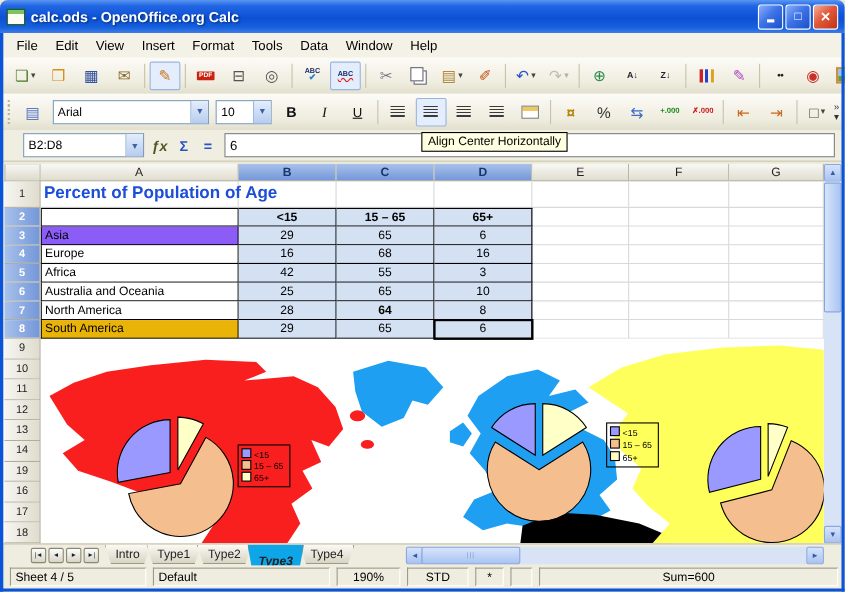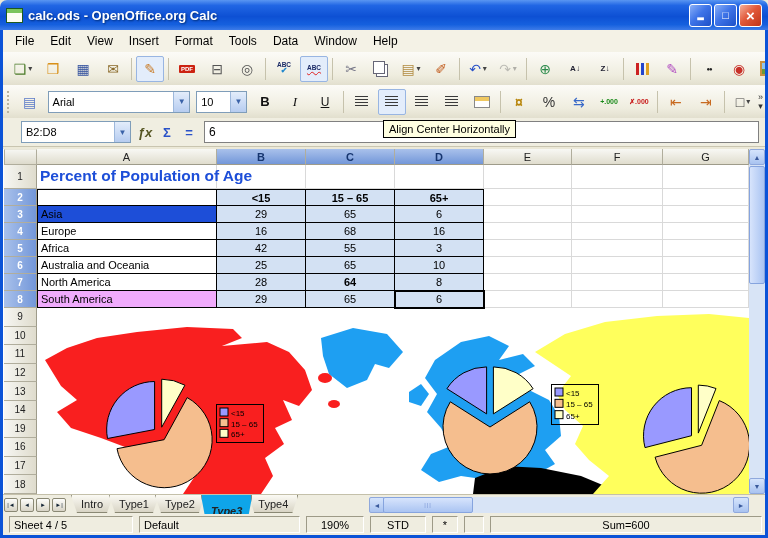--- a/index.html
+++ b/index.html
@@ -83,21 +83,21 @@
   .activecell{position:absolute;left:357px;top:125px;width:91px;height:19px;border:2px solid #000;box-sizing:border-box;z-index:5;}
   .chartbox{position:absolute;left:0;top:143px;width:712px;height:186px;background:#fff;}
   
   .vscroll{position:absolute;right:0;top:3px;bottom:0;width:16px;background:#D8E4F6;}
   .hscroll{position:absolute;left:366px;right:16px;top:2px;height:16px;background:#D8E4F6;display:flex;}
   .sarrow{width:16px;height:16px;box-sizing:border-box;background:linear-gradient(180deg,#D5E4FC,#A9C3F0);border:1px solid #8FA8DC;border-radius:2px;color:#3A5A9C;font-size:7px;display:flex;align-items:center;justify-content:center;}
   .thumbh{position:absolute;left:14px;top:0;width:90px;height:16px;box-sizing:border-box;background:linear-gradient(180deg,#D7E4FC,#AAC4F2);border:1px solid #86A4DE;border-radius:2px;color:#7A96D4;font-size:6px;letter-spacing:1px;display:flex;align-items:center;justify-content:center;}
   .thumbv{position:absolute;left:0;top:17px;width:16px;height:118px;box-sizing:border-box;background:linear-gradient(90deg,#D7E4FC,#AAC4F2);border:1px solid #86A4DE;border-radius:2px;}
   .vup{position:absolute;top:0;left:0;} .vdn{position:absolute;bottom:0;left:0;}
   
-  .tabrow{position:absolute;left:3px;right:3px;top:494px;height:20px;background:#EFEDE0;border-top:1px solid #C4C0AA;display:flex;align-items:flex-start;z-index:20;}
+  .tabrow{position:absolute;left:3px;right:3px;top:494px;height:20px;background:#EFEDE0;border-top:1px solid #C4C0AA;display:flex;align-items:flex-start;z-index:20;padding-left:24px;}
   .navb{width:14px;height:14px;margin:3px 1px 0 1px;box-sizing:border-box;background:linear-gradient(180deg,#FDFDFB,#D8D4C6);border:1px solid #8A8874;border-radius:2px;font-size:6px;color:#123;display:flex;align-items:center;justify-content:center;}
   .tabsbox{display:flex;margin-left:4px;height:100%;}
   .tab{height:18px;padding:0 10px;margin-right:-4px;display:flex;align-items:center;font-size:11px;color:#222;
     background:linear-gradient(180deg,#FBFAF4,#D6D2C2);clip-path:polygon(0 0,100% 0,calc(100% - 6px) 100%,6px 100%);box-shadow:inset 0 -1px 0 #8A8874,inset 1px 0 0 #8A8874,inset -1px 0 0 #8A8874;}
   .tab.active{background:#0ea5e9;font-weight:bold;z-index:3;height:32px;font-style:italic;}
   
   .statusbar{position:absolute;left:3px;right:3px;top:514px;height:21px;background:#EFEDE0;display:flex;z-index:20;}
   .spanel{height:17px;margin:2px 0 0 6px;box-sizing:border-box;border:1px solid;border-color:#9D9A87 #FFFFFF #FFFFFF #9D9A87;font-size:11px;display:flex;align-items:center;padding:0 4px;color:#000;background:#EFEDE0;}
 </style>
 </head>
@@ -362,41 +362,41 @@
           <line x1="0" y1="108.5" x2="712" y2="108.5" stroke="#D9D9D9"></line>
           <line x1="0" y1="125.5" x2="712" y2="125.5" stroke="#D9D9D9"></line>
           <line x1="0" y1="142.5" x2="712" y2="142.5" stroke="#D9D9D9"></line>
         </svg>
       <div class="sheettitle">Percent of Population of Age</div>
       <div id="tablewrap">
           <div class="tcell" style="left: 0px; top: 24px; width: 180px; height: 17px; background: rgb(255, 255, 255); border-left: 1px solid rgb(0, 0, 0); padding-left: 3px; justify-content: flex-start; border-top: 1px solid rgb(0, 0, 0); font-weight: bold;"></div>
           <div class="tcell" style="left: 180px; top: 24px; width: 89px; height: 17px; background: rgb(211, 225, 243); justify-content: center; border-top: 1px solid rgb(0, 0, 0); font-weight: bold;">&lt;15</div>
           <div class="tcell" style="left: 269px; top: 24px; width: 89px; height: 17px; background: rgb(211, 225, 243); justify-content: center; border-top: 1px solid rgb(0, 0, 0); font-weight: bold;">15 – 65</div>
           <div class="tcell" style="left: 358px; top: 24px; width: 89px; height: 17px; background: rgb(211, 225, 243); justify-content: center; border-top: 1px solid rgb(0, 0, 0); font-weight: bold;">65+</div>
-          <div class="tcell" style="left: 0px; top: 41px; width: 180px; height: 17px; background: #1d4ed8; border-left: 1px solid rgb(0, 0, 0); padding-left: 3px; justify-content: flex-start;">Asia</div>
+          <div class="tcell" style="left: 0px; top: 41px; width: 180px; height: 17px; background: #8b5cf6; border-left: 1px solid rgb(0, 0, 0); padding-left: 3px; justify-content: flex-start;">Asia</div>
           <div class="tcell" style="left: 180px; top: 41px; width: 89px; height: 17px; background: rgb(211, 225, 243); justify-content: center;">29</div>
           <div class="tcell" style="left: 269px; top: 41px; width: 89px; height: 17px; background: rgb(211, 225, 243); justify-content: center;">65</div>
           <div class="tcell" style="left: 358px; top: 41px; width: 89px; height: 17px; background: rgb(211, 225, 243); justify-content: center;">6</div>
           <div class="tcell" style="left: 0px; top: 58px; width: 180px; height: 17px; background: rgb(255, 255, 255); border-left: 1px solid rgb(0, 0, 0); padding-left: 3px; justify-content: flex-start;">Europe</div>
           <div class="tcell" style="left: 180px; top: 58px; width: 89px; height: 17px; background: rgb(211, 225, 243); justify-content: center;">16</div>
           <div class="tcell" style="left: 269px; top: 58px; width: 89px; height: 17px; background: rgb(211, 225, 243); justify-content: center;">68</div>
           <div class="tcell" style="left: 358px; top: 58px; width: 89px; height: 17px; background: rgb(211, 225, 243); justify-content: center;">16</div>
           <div class="tcell" style="left: 0px; top: 75px; width: 180px; height: 17px; background: rgb(255, 255, 255); border-left: 1px solid rgb(0, 0, 0); padding-left: 3px; justify-content: flex-start;">Africa</div>
           <div class="tcell" style="left: 180px; top: 75px; width: 89px; height: 17px; background: rgb(211, 225, 243); justify-content: center;">42</div>
           <div class="tcell" style="left: 269px; top: 75px; width: 89px; height: 17px; background: rgb(211, 225, 243); justify-content: center;">55</div>
           <div class="tcell" style="left: 358px; top: 75px; width: 89px; height: 17px; background: rgb(211, 225, 243); justify-content: center;">3</div>
           <div class="tcell" style="left: 0px; top: 92px; width: 180px; height: 17px; background: rgb(255, 255, 255); border-left: 1px solid rgb(0, 0, 0); padding-left: 3px; justify-content: flex-start;">Australia and Oceania</div>
           <div class="tcell" style="left: 180px; top: 92px; width: 89px; height: 17px; background: rgb(211, 225, 243); justify-content: center;">25</div>
           <div class="tcell" style="left: 269px; top: 92px; width: 89px; height: 17px; background: rgb(211, 225, 243); justify-content: center;">65</div>
           <div class="tcell" style="left: 358px; top: 92px; width: 89px; height: 17px; background: rgb(211, 225, 243); justify-content: center;">10</div>
           <div class="tcell" style="left: 0px; top: 109px; width: 180px; height: 17px; background: rgb(255, 255, 255); border-left: 1px solid rgb(0, 0, 0); padding-left: 3px; justify-content: flex-start;">North America</div>
           <div class="tcell" style="left: 180px; top: 109px; width: 89px; height: 17px; background: rgb(211, 225, 243); justify-content: center;">28</div>
           <div class="tcell" style="left: 269px; top: 109px; width: 89px; height: 17px; background: rgb(211, 225, 243); justify-content: center; font-weight: bold;">64</div>
           <div class="tcell" style="left: 358px; top: 109px; width: 89px; height: 17px; background: rgb(211, 225, 243); justify-content: center;">8</div>
-          <div class="tcell" style="left: 0px; top: 126px; width: 180px; height: 17px; background: #f0abfc; border-left: 1px solid rgb(0, 0, 0); padding-left: 3px; justify-content: flex-start;">South America</div>
+          <div class="tcell" style="left: 0px; top: 126px; width: 180px; height: 17px; background: #eab308; border-left: 1px solid rgb(0, 0, 0); padding-left: 3px; justify-content: flex-start;">South America</div>
           <div class="tcell" style="left: 180px; top: 126px; width: 89px; height: 17px; background: rgb(211, 225, 243); justify-content: center;">29</div>
           <div class="tcell" style="left: 269px; top: 126px; width: 89px; height: 17px; background: rgb(211, 225, 243); justify-content: center;">65</div>
           <div class="tcell" style="left: 358px; top: 126px; width: 89px; height: 17px; background: rgb(211, 225, 243); justify-content: center;">6</div>
         </div>
       <div class="activecell"></div>
 
       <div class="chartbox">
         <svg id="chartsvg" viewBox="0 0 712 186" width="712" height="186">
           <path d="M8,52 L30,40 L60,30 L100,24 L150,19 L196,21 L205,30 L185,38 L230,34 L252,44 L268,62 L275,82 L262,98 L246,92 L255,112 L238,120 L247,136 L228,150 L236,168 L224,186 L146,186 L158,168 L126,152 L96,142 L64,130 L34,120 L20,104 L40,92 L24,78 Z" fill="#F91F1F"></path>
           <ellipse cx="288" cy="70" rx="7" ry="5" fill="#F91F1F"></ellipse>

